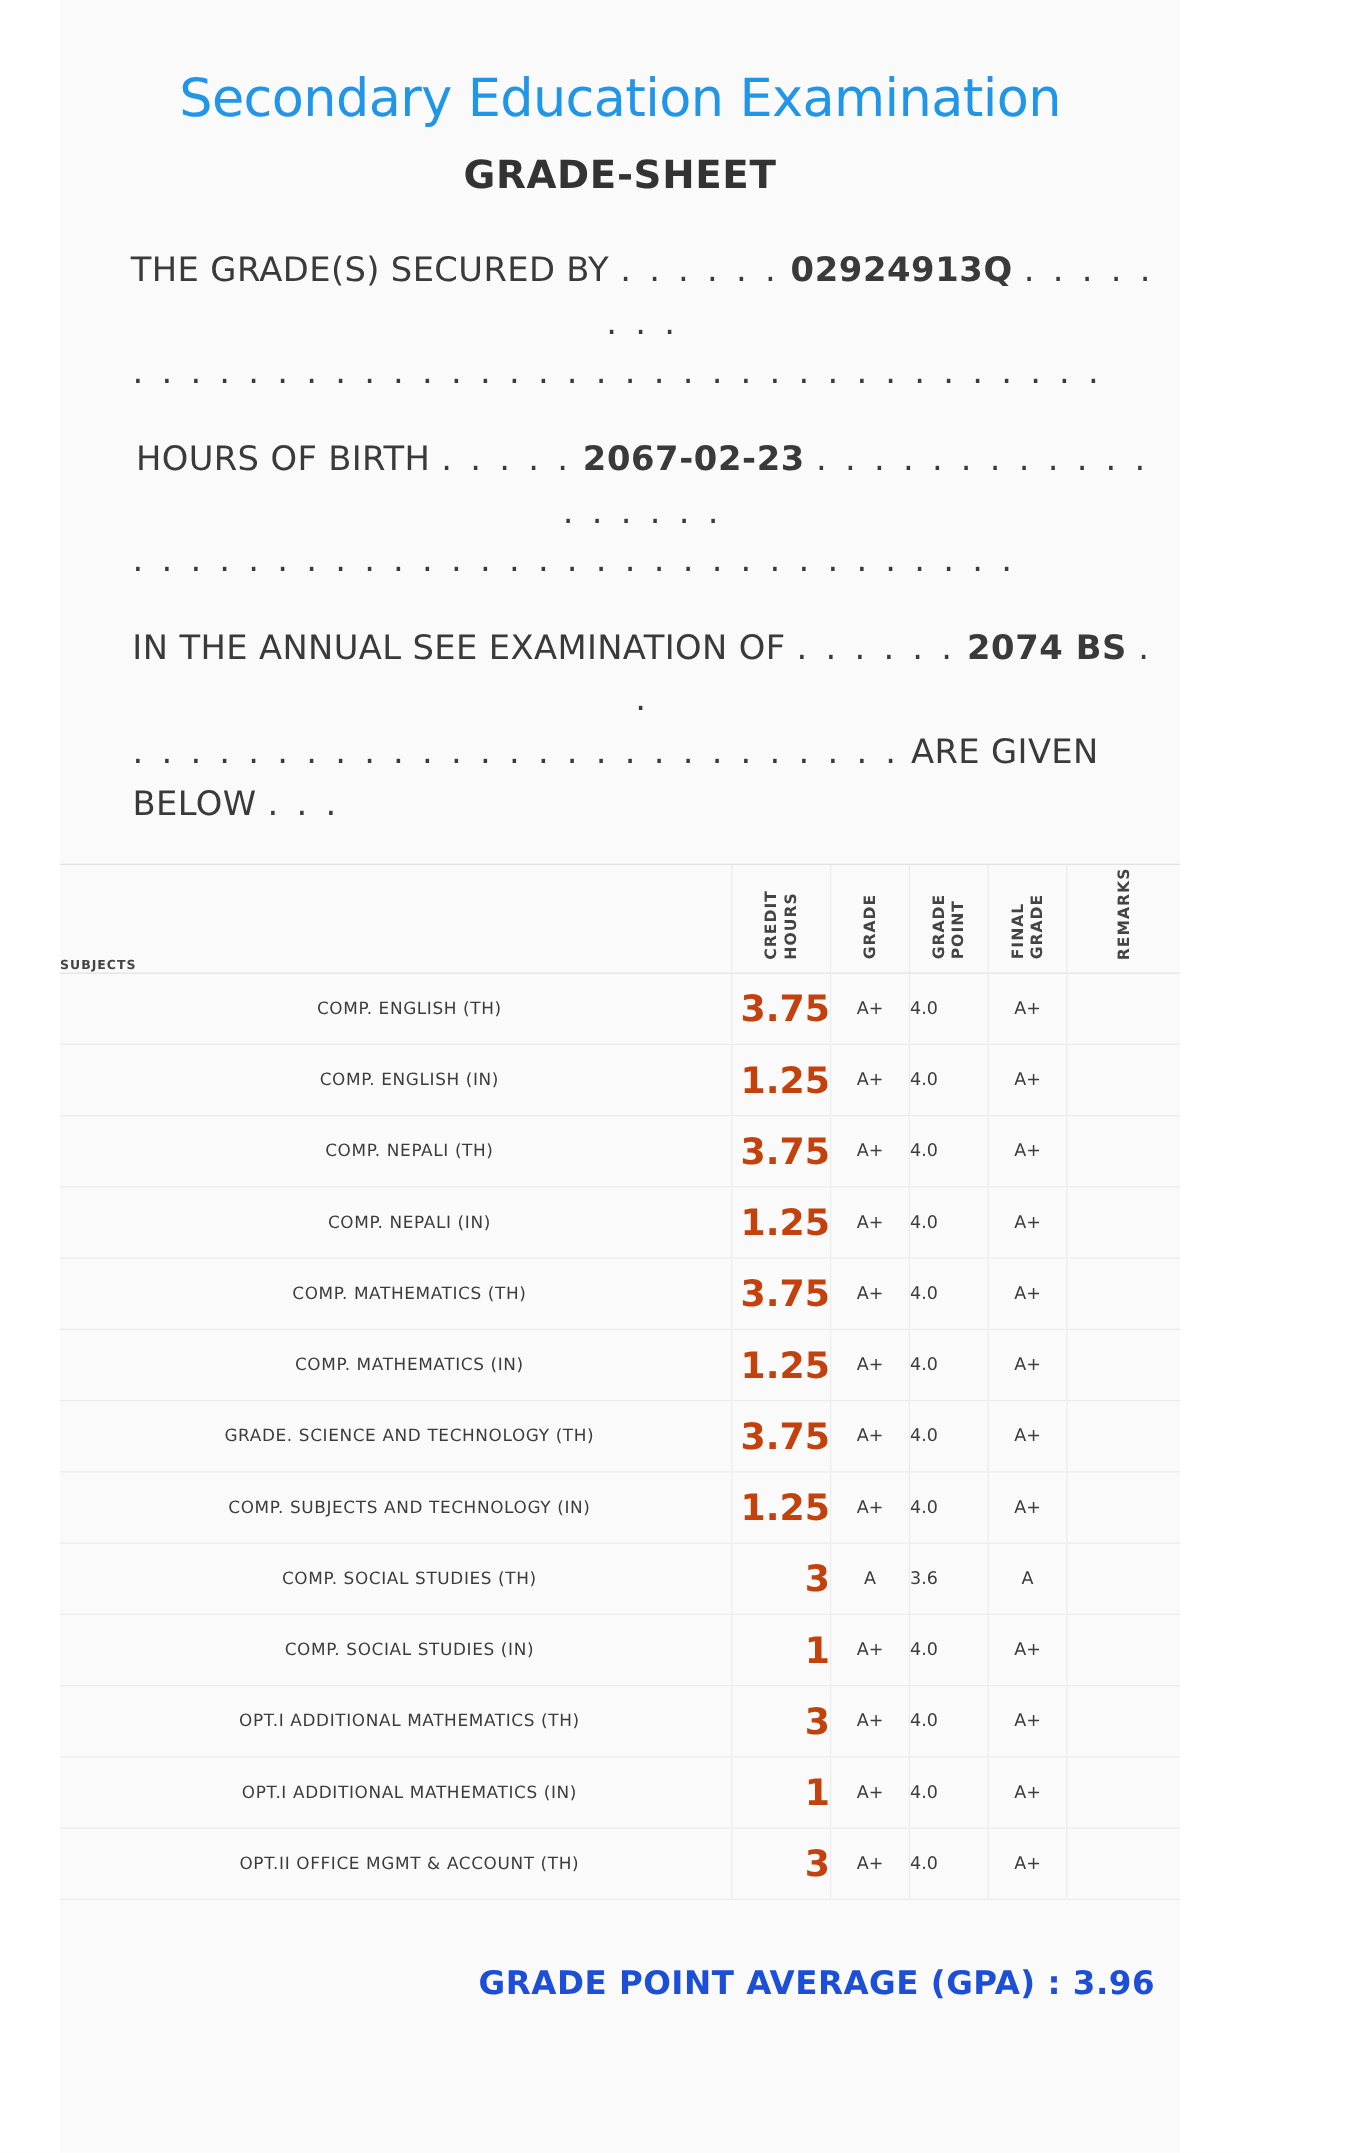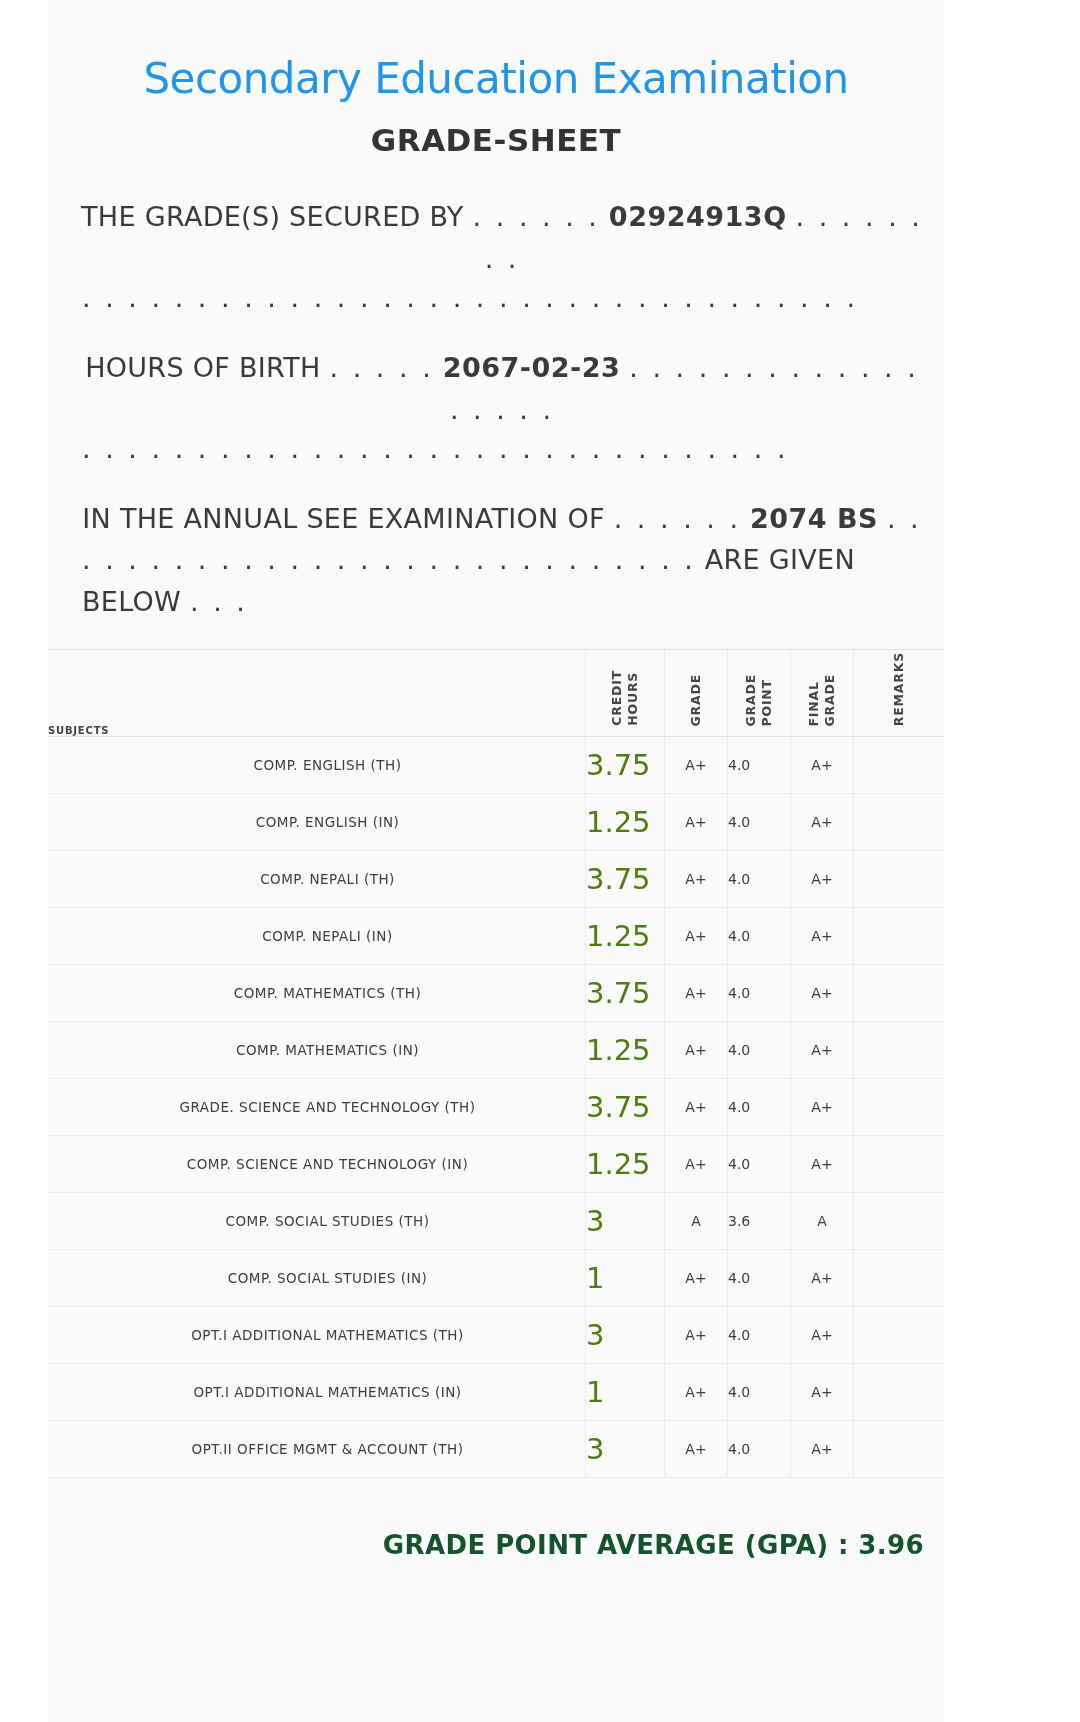--- a/index.html
+++ b/index.html
@@ -57,20 +57,21 @@
   .info-line .value {
     font-weight: bold;
     letter-spacing: 0.5px;
   }
   .dots {
     letter-spacing: 3px;
     font-weight: 500;
   }
   .info-row {
     margin-bottom: 26px;
+    margin-left: 24px;
   }
   .info-row.second {
     margin-top: 34px;
   }
   .info-row.third {
     margin-top: 34px;
   }
   .tail-dots {
     display: block;
     text-align: left;
@@ -121,24 +122,24 @@
   td.subject {
     text-align: center;
     padding-left: 22px;
     font-size: 13.5px;
     letter-spacing: 0.5px;
     color: #3c3c3c;
     height: 56px;
     font-weight: 500;
   }
   td.credit {
-    text-align: left;
+    text-align: right;
     font-size: 29px;
-    color: #4d7c0f;
-    font-weight: 400;
+    color: #c2410c;
+    font-weight: 700;
     width: 78px;
   }
   td.grade, td.finalgrade {
     text-align: center;
     font-size: 14px;
     color: #3c3c3c;
     width: 62px;
     font-weight: 500;
   }
   td.gradepoint {
@@ -151,21 +152,21 @@
     width: 90px;
   }
   .col-border {
     border-left: 1px solid #ececec;
   }
   .gpa {
     text-align: right;
     padding: 52px 20px 0 0;
     font-size: 26px;
     font-weight: bold;
-    color: #14532d;
+    color: #1d4ed8;
     letter-spacing: 0.4px;
   }
   .footer-space {
     height: 120px;
   }
 </style>
 </head>
 <body>
 
 <div class="page">
@@ -294,21 +295,21 @@
         </tr>
         <tr>
           <td class="subject">GRADE. SCIENCE AND TECHNOLOGY (TH)</td>
           <td class="credit col-border">3.75</td>
           <td class="grade col-border">A+</td>
           <td class="gradepoint col-border">4.0</td>
           <td class="finalgrade col-border">A+</td>
           <td class="remarks col-border"></td>
         </tr>
         <tr>
-          <td class="subject">COMP. SCIENCE AND TECHNOLOGY (IN)</td>
+          <td class="subject">COMP. SUBJECTS AND TECHNOLOGY (IN)</td>
           <td class="credit col-border">1.25</td>
           <td class="grade col-border">A+</td>
           <td class="gradepoint col-border">4.0</td>
           <td class="finalgrade col-border">A+</td>
           <td class="remarks col-border"></td>
         </tr>
         <tr>
           <td class="subject">COMP. SOCIAL STUDIES (TH)</td>
           <td class="credit col-border">3</td>
           <td class="grade col-border">A</td>

